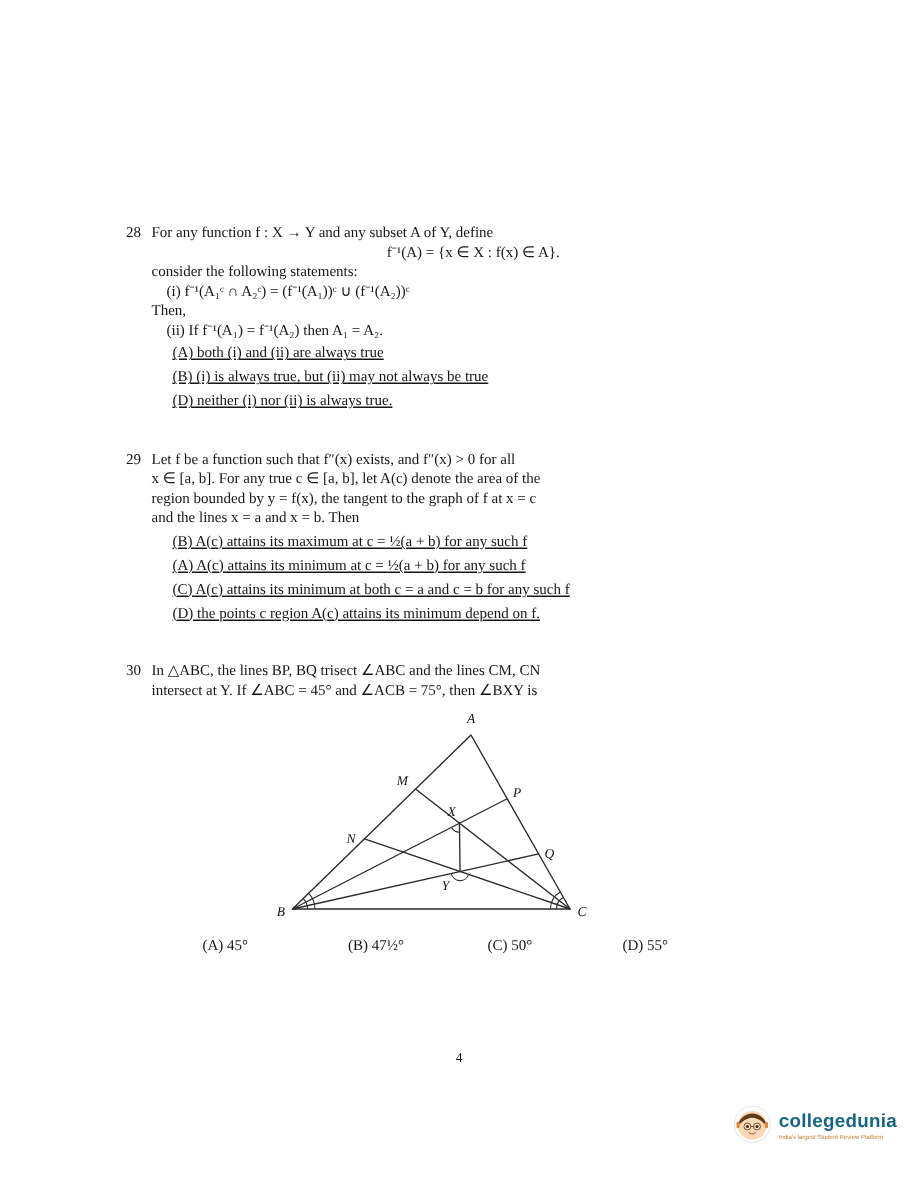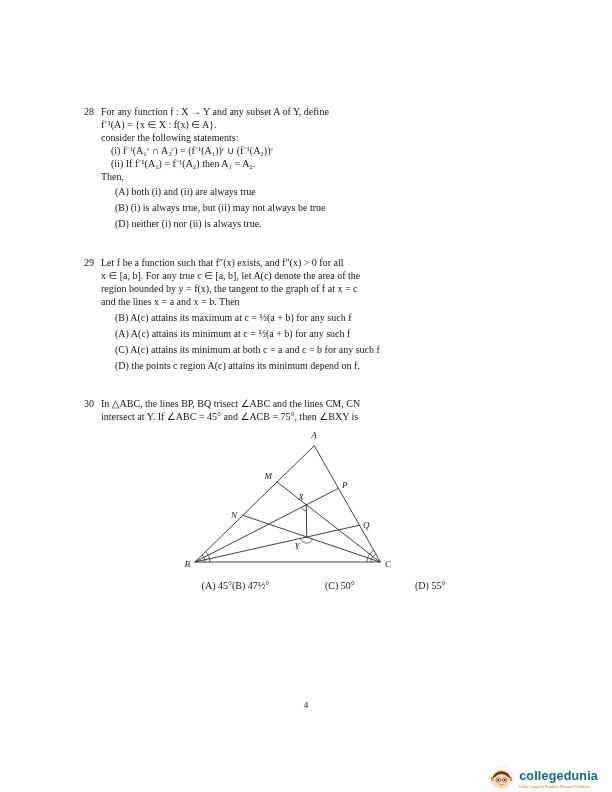--- a/index.html
+++ b/index.html
@@ -1,55 +1,55 @@
 <!DOCTYPE html>
 <html><head>
 <meta charset="utf-8">
 <style>
   html,body { margin:0; padding:0; background:#ffffff; }
   .page {
     position:relative; width:612px; height:792px; background:#ffffff;
     font-family:"Liberation Serif", serif; color:#161616; overflow:hidden;
   }
   .content { position:absolute; left:84px; top:106px; width:446px; font-size:10px; line-height:12.9px; }
-  .q { display:flex; }
+  .q { display:flex;margin-top:44px; }
   .q + .q { margin-top:26px; }
   .qnum { width:17px; flex:none; }
   .qbody { flex:1; }
-  .line.center { text-align:left; }
+  .line.center { text-align:center; }
   .line.stmt { margin-left:10px; }
-  .opt { margin-left:14px; margin-top:3px; }
+  .opt { margin-left:14px; margin-top:3px;text-decoration:underline; }
   .optrow { display:flex; margin-left:34px; margin-top:5px; }
-  .optrow span:nth-child(1){ width:97px;text-align:right; }
+  .optrow span:nth-child(1){ width:97px; }
   .optrow span:nth-child(2){ width:93px; }
   .optrow span:nth-child(3){ width:90px; }
   .figure { margin:1px 0 0 58px; }
   .figure svg text { font-family:"Liberation Serif", serif; font-style:italic; font-size:9px; fill:#161616; }
   .geo { stroke:#2a2a2a; stroke-width:0.9; fill:none; stroke-linejoin:round; stroke-linecap:round; }
   .arc { stroke:#2a2a2a; stroke-width:0.7; fill:none; }
   .pagenum { position:absolute; top:700px; left:0; right:0; text-align:center; font-size:9px; }
-  .logo { position:absolute; right:14px; top:766px; display:flex; align-items:center; gap:5px; }
+  .logo { position:absolute; right:14px; top:737px; display:flex; align-items:center; gap:5px; }
   .logo-name { font-family:"Liberation Sans", sans-serif; font-weight:bold; font-size:12.5px; color:#156680; letter-spacing:0.2px; }
   .logo-tag { font-family:"Liberation Sans", sans-serif; font-size:4px; color:#c77b2d; margin-top:1px; }
 </style>
 </head>
 <body>
 
 <div class="page">
   <div class="content">
 
     <div class="q">
       <div class="qnum">28</div>
       <div class="qbody">
         <div class="line">For any function f : X → Y and any subset A of Y, define</div>
         <div class="line center">f⁻¹(A) = {x ∈ X : f(x) ∈ A}.</div>
         <div class="line">consider the following statements:</div>
         <div class="line stmt">(i) f⁻¹(A₁ᶜ ∩ A₂ᶜ) = (f⁻¹(A₁))ᶜ ∪ (f⁻¹(A₂))ᶜ</div>
+        <div class="line">Then,</div>
         <div class="line stmt">(ii) If f⁻¹(A₁) = f⁻¹(A₂) then A₁ = A₂.</div>
-        <div class="line">Then,</div>
         <div class="opt">(A) both (i) and (ii) are always true</div>
         <div class="opt">(B) (i) is always true, but (ii) may not always be true</div>
         <div class="opt">(D) neither (i) nor (ii) is always true.</div>
       </div>
     </div>
 
     <div class="q">
       <div class="qnum">29</div>
       <div class="qbody">
         <div class="line">Let f be a function such that f″(x) exists, and f″(x) &gt; 0 for all</div>

